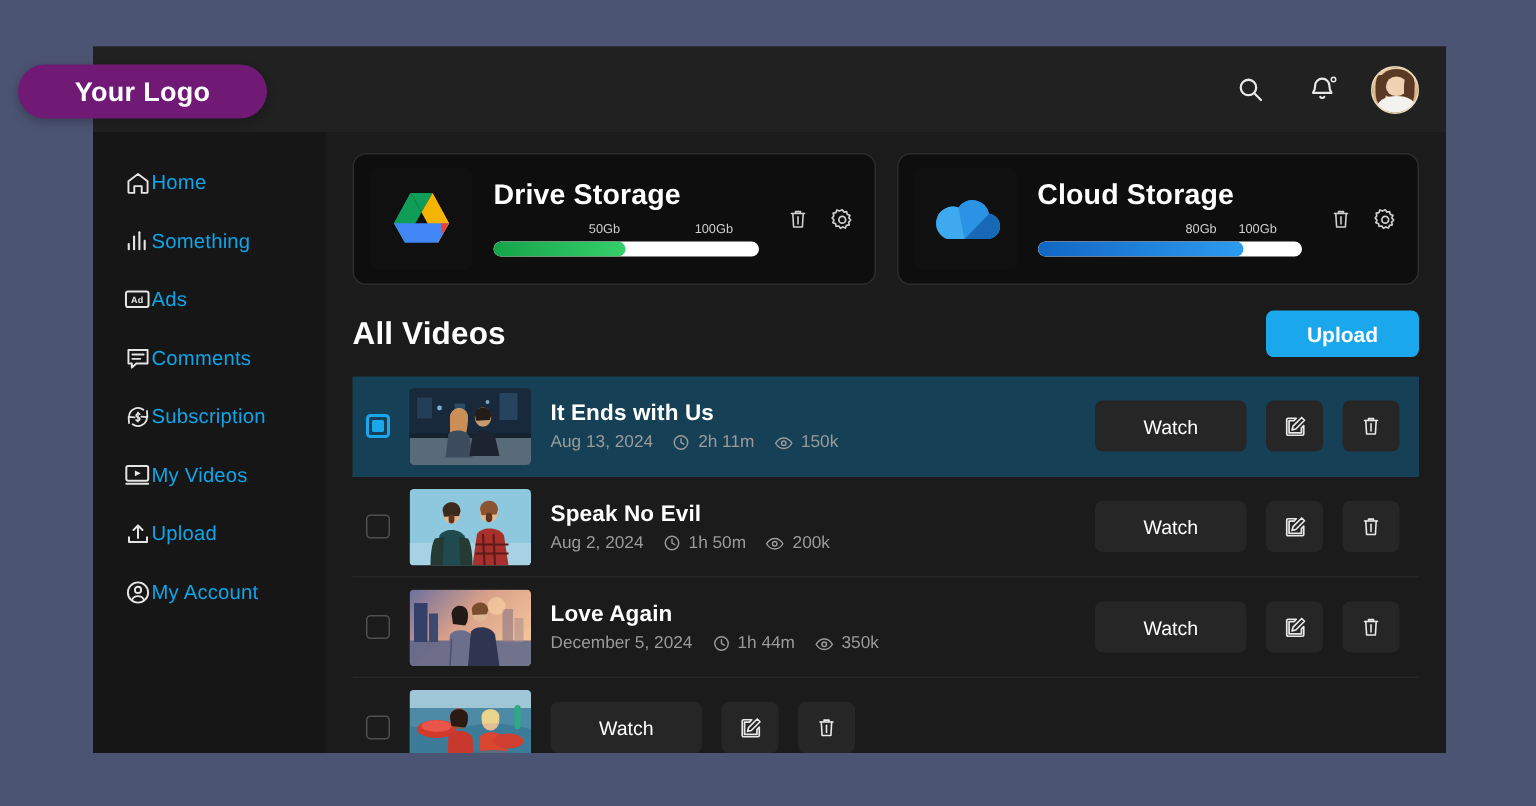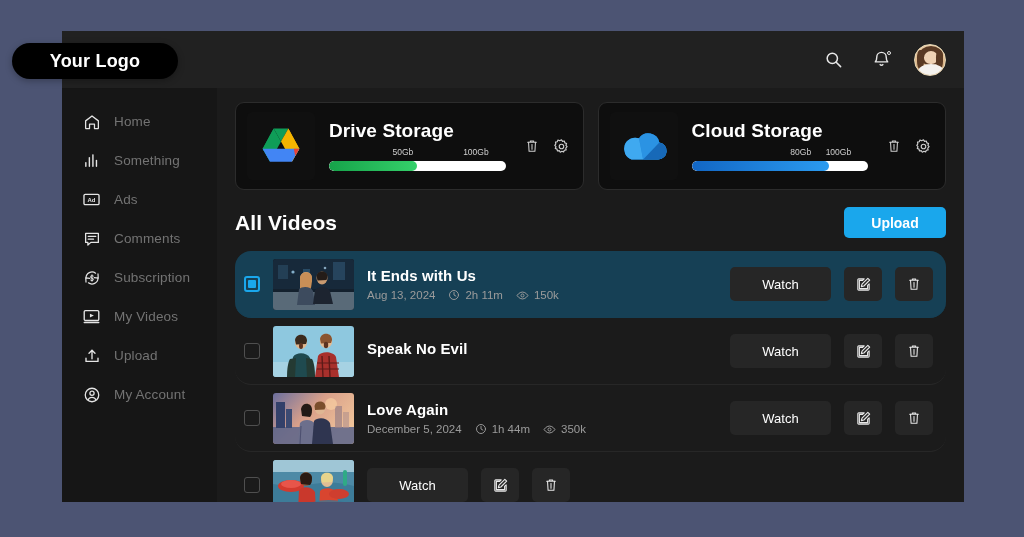--- a/index.html
+++ b/index.html
@@ -121,25 +121,24 @@
   
   .sidebar {
     width: 155px;
     flex: 0 0 155px;
     background: #161616;
     padding-top: 14px;
   }
   .nav-item {
     display: flex;
     align-items: center;
-    gap: 13px;
     height: 39px;
     padding-left: 20px;
     cursor: pointer;
-    color: #737373;
+    color: #0ea5e9;
     font-size: 13.5px;
     letter-spacing: 0.15px;
   }
   .nav-icon {
     width: 19px;
     height: 19px;
     flex: 0 0 19px;
     display: flex;
     align-items: center;
     justify-content: center;
@@ -257,21 +256,20 @@
   
   .video-list { display: flex; flex-direction: column; }
   .video-row {
     display: flex;
     align-items: center;
     gap: 13px;
     height: 67px;
     padding: 0 13px 0 9px;
     border-bottom: 1px solid #272727;
     position: relative;
-    border-radius: 16px;
   }
   .video-row.selected {
     background: #164055;
     border-bottom-color: #164055;
   }
   .row-check {
     width: 16px;
     height: 16px;
     flex: 0 0 16px;
     border: 1.6px solid #4f4f4f;
@@ -350,21 +348,21 @@
     cursor: pointer;
   }
 
   
   .logo-pill {
     position: absolute;
     left: 12px;
     top: 43px;
     width: 166px;
     height: 36px;
-    background: #000000;
+    background: #701a75;
     border-radius: 19px;
     display: flex;
     align-items: center;
     justify-content: center;
     color: #ffffff;
     font-size: 18px;
     font-weight: bold;
     letter-spacing: 0.2px;
     z-index: 10;
     cursor: pointer;
@@ -663,20 +661,37 @@
               <ellipse cx="53" cy="15" rx="6.2" ry="7.2" fill="#e3bb92"></ellipse>
               <path d="M47 13c1-7 12-7 12 1l-1 3-10 .5z" fill="#8a5430"></path>
               <ellipse cx="53" cy="19" rx="2.2" ry="3.2" fill="#5c3320"></ellipse>
               <path d="M45 30c3-5 15-5 18 1l3 20H42z" fill="#a8302c"></path>
               <path d="M49 30l1 21M56 30l1 21" stroke="#5d1a18" stroke-width="1.4"></path>
               <path d="M44 37h22M44 43h22" stroke="#5d1a18" stroke-width="1.2"></path>
             </svg>
           </div>
           <div class="row-meta">
             <div class="row-title">Speak No Evil</div>
+            <div class="row-sub">
+              <span>Aug 2, 2024</span>
+              <span class="sub-item">
+                <svg width="12" height="12" viewBox="0 0 24 24" fill="none" stroke="#9b9b9b" stroke-width="1.9" stroke-linecap="round">
+                  <circle cx="12" cy="12" r="9"></circle>
+                    <polyline points="12,6.8 12,12 15.8,14.2"></polyline>
+                </svg>
+                <span>1h 50m</span>
+              </span>
+              <span class="sub-item">
+                <svg width="13" height="13" viewBox="0 0 24 24" fill="none" stroke="#9b9b9b" stroke-width="1.8">
+                  <path d="M2 12s3.8-6.4 10-6.4S22 12 22 12s-3.8 6.4-10 6.4S2 12 2 12z"></path>
+                    <circle cx="12" cy="12" r="2.8"></circle>
+                </svg>
+                <span>200k</span>
+              </span>
+            </div>
           </div>
           <div class="row-actions">
             <button class="watch-btn">Watch</button>
             <button class="sq-btn">
               <svg width="17" height="17" viewBox="0 0 24 24" fill="none" stroke="#e8e8e8" stroke-width="1.6" stroke-linejoin="round">
                 <path d="M4 5.2A1.2 1.2 0 0 1 5.2 4H13l-2.2 2.2H6.2v11.6h11.6v-4.6L20 11v7.8A1.2 1.2 0 0 1 18.8 20H5.2A1.2 1.2 0 0 1 4 18.8z"></path>
                 <path d="M18.1 3.3 20.7 5.9 12.5 14.1 9 15l.9-3.5z"></path>
               </svg>
             </button>
             <button class="sq-btn">

